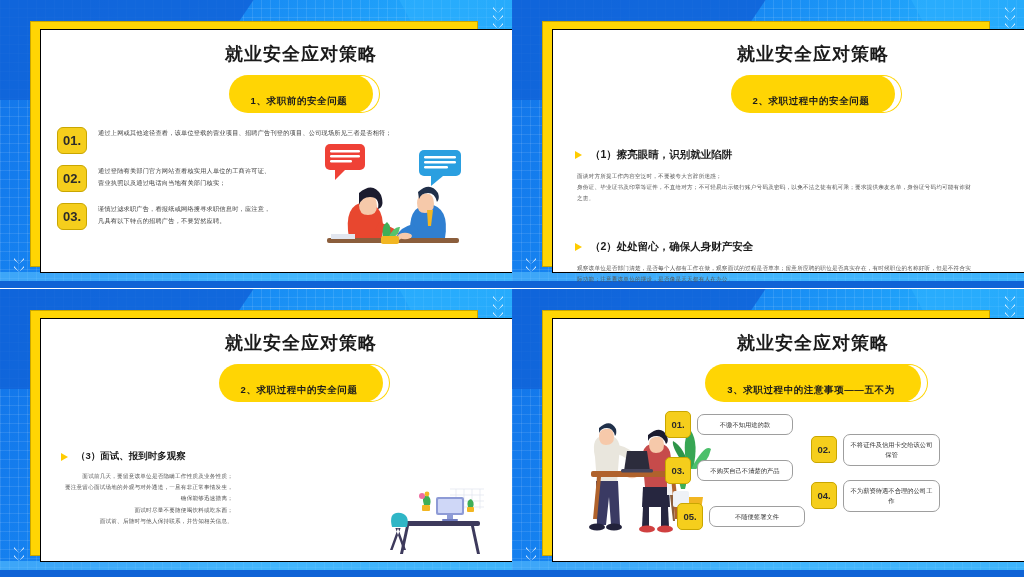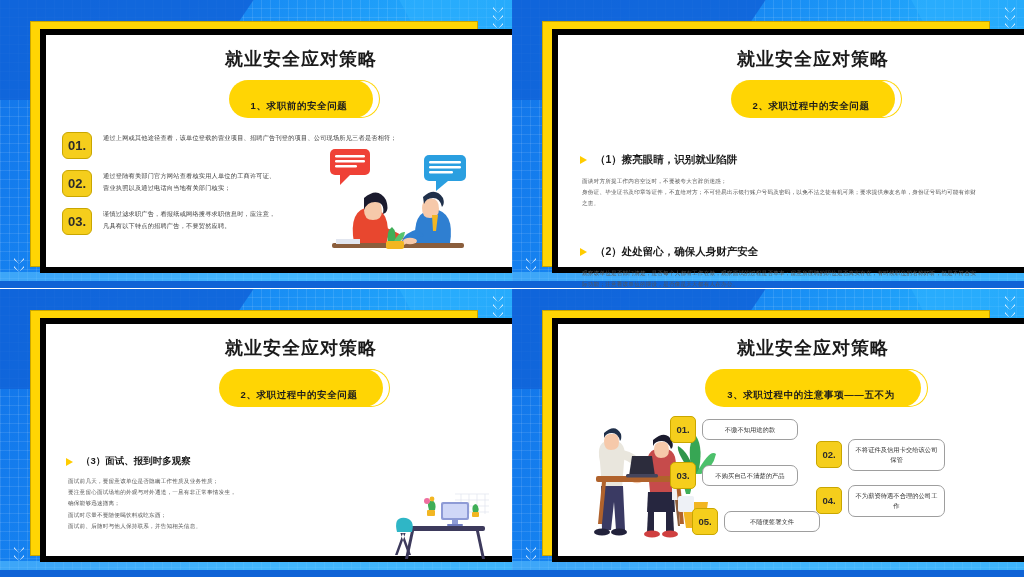--- a/index.html
+++ b/index.html
@@ -48,21 +48,21 @@
   }
   
   .frame{
     position:absolute; left:31px; top:22px; width:446px; height:244px;
     background:#ffd504;
     box-shadow:0 0 0 1px #c9a600;
   }
   .card{
     position:absolute; left:40px; top:29px; width:522px; height:244px;
     background:#ffffff;
-    border:6px solid #000000;
+    border:1px solid #000000;
   }
   
   .chev{position:absolute; display:flex; flex-direction:column; gap:2px; align-items:center;}
   .chev.tr{right:9px; top:7px;}
   .chev.bl{left:14px; bottom:16px;}
   .chev i{
     display:block; width:10px; height:6px;
     background:#ffffff; opacity:.92;
     clip-path:polygon(0 0,50% 100%,100% 0,100% 26%,50% 100%,0 26%);
   }
@@ -97,21 +97,21 @@
   .illus{position:absolute;}
   
   .blk{margin:14px 0 0 22px;}
   .bh{display:flex; align-items:center; gap:8px; font-size:10.5px; font-weight:700; color:#1b1b1b;margin-top:35px;}
   .tri{
     width:0;height:0;border-left:7px solid #ffcc00;
     border-top:4.5px solid transparent;border-bottom:4.5px solid transparent;
   }
   .bbody{font-size:5.6px; line-height:2.0; color:#555; margin:9px 0 0 2px; width:396px; letter-spacing:.2px;}
   
-  .cols{display:flex; margin:13px 0 0 20px; gap:14px;}
+  .cols{display:flex; margin:13px 0 0 20px; gap:14px;text-align:right;}
   .col{}
   .col .bh{font-size:9.5px;}
   .col .bbody{width:auto; margin-top:8px;}
   .c1{width:172px;} .c2{width:232px;}
   .chbox{display:flex; gap:9px; margin-top:14px; align-items:center;}
   .chbox .ch{
     width:25px;height:25px;border-radius:5px;background:#f5ce1c;border:1px solid #c9a600;
     display:flex;align-items:center;justify-content:center;font-size:11px;font-weight:700;color:#2b2b2b;
   }
   
@@ -121,21 +121,21 @@
     width:26px;height:27px;border-radius:5px;background:#f5ce1c;border:1px solid #c9a600;
     display:flex;align-items:center;justify-content:center;font-size:9.5px;font-weight:700;color:#2b2b2b;
   }
   .fi .cap{
     border:1px solid #9e9e9e; border-radius:7px; background:#fff;
     font-size:6.3px; color:#2d2d2d; line-height:1.55; text-align:center;
     padding:5px 4px; width:96px;
   }
   .f1{left:0;   top:2px;}
   .f3{left:0;   top:48px;}
-  .f5{left:10px;   top:94px;padding-left:12px;}
+  .f5{left:0;   top:94px;padding-left:12px;}
   .f2{left:146px; top:25px;}
   .f4{left:146px; top:71px;border-radius:12px;}
   .f2 .cap,.f4 .cap{width:97px;}
 </style>
 </head>
 <body>
 
 <div id="grid">
 
   <div class="slide">

